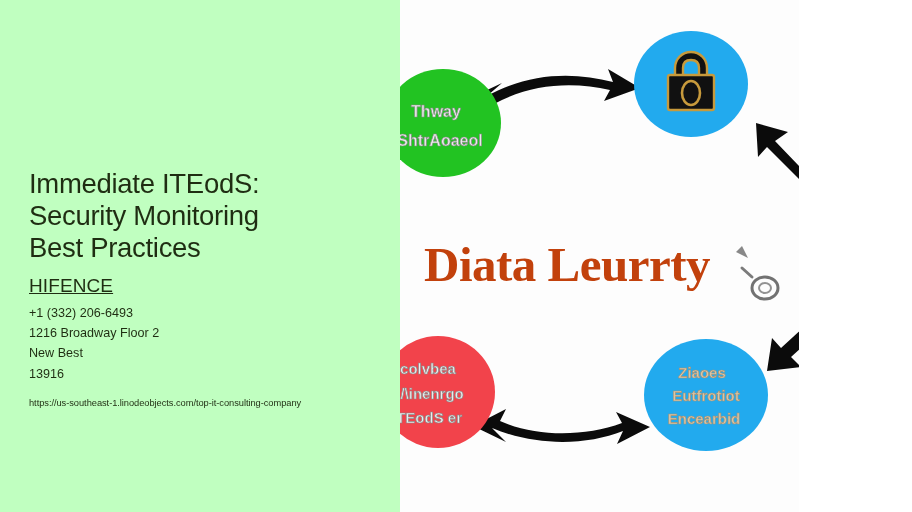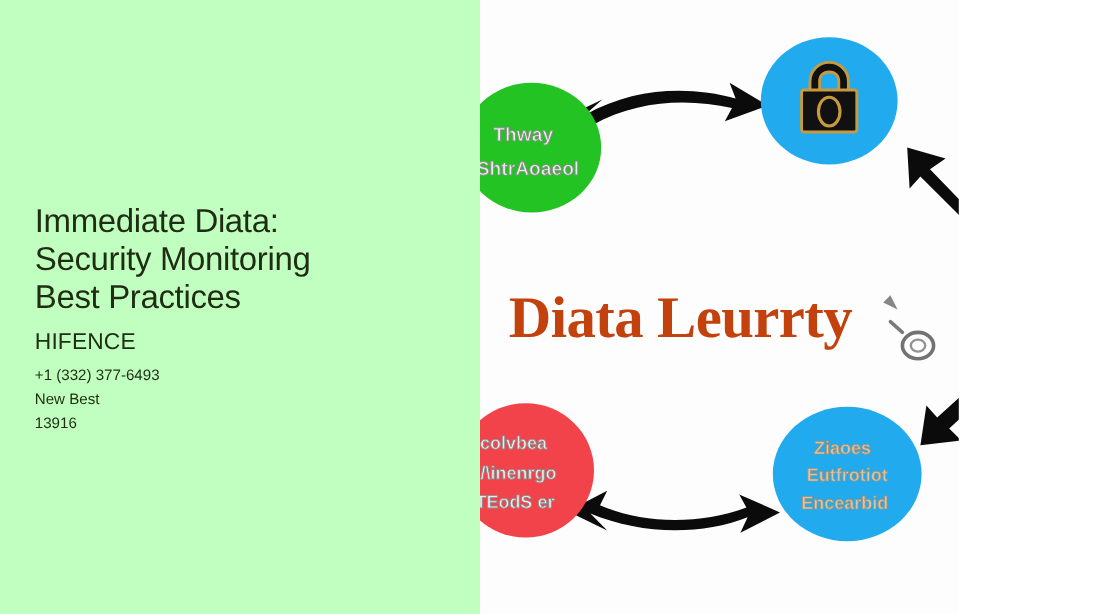--- a/index.html
+++ b/index.html
@@ -45,20 +45,21 @@
     margin: 0 0 11px 0;
     white-space: pre-line;
   }
   #brand {
     font-family: "Liberation Sans", sans-serif;
     font-size: 19px;
     font-weight: 400;
     color: #1f2d12;
     margin: 0 0 6px 0;
     letter-spacing: 0.1px;
+    text-decoration: underline;
   }
   .contact-line {
     font-family: "Liberation Sans", sans-serif;
     font-size: 12.6px;
     color: #1f2d12;
     line-height: 1.62;
     margin: 0;
   }
   #url-block {
     margin-top: 10px;
@@ -192,29 +193,31 @@
       </svg>
 
       <div id="center-title">Diata Leurrty</div>
 
     </div>
   </div>
 
   <div id="left-panel">
     <div id="left-content">
 
-      <h1 id="headline">Immediate Diata:
+      <h1 id="headline">Immediate ITEodS:
 Security Monitoring
 Best Practices</h1>
 
       <div id="brand">HIFENCE</div>
 
-      <p class="contact-line">+1 (332) 377-6493</p>
+      <p class="contact-line">+1 (332) 206-6493</p>
+      <p class="contact-line">1216 Broadway Floor 2</p>
       <p class="contact-line">New Best</p>
       <p class="contact-line">13916</p>
 
       <div id="url-block">
+        <p class="url-line">https://us-southeast-1.linodeobjects.com/top-it-consulting-company</p>
       </div>
 
     </div>
   </div>
 
 </div>
 
 </body></html>

